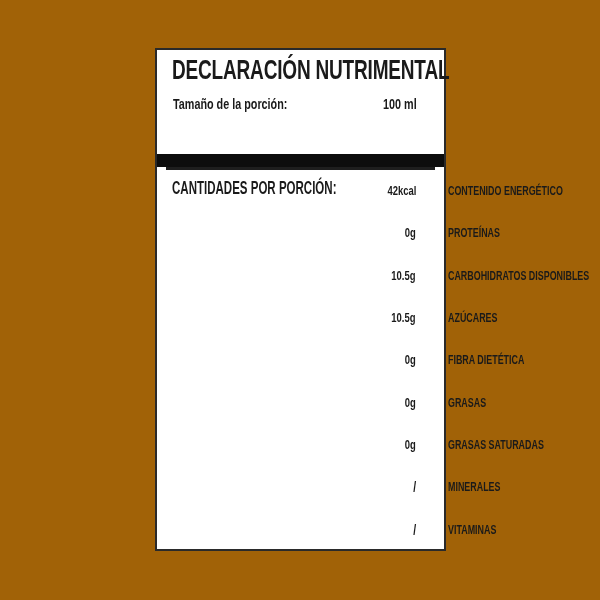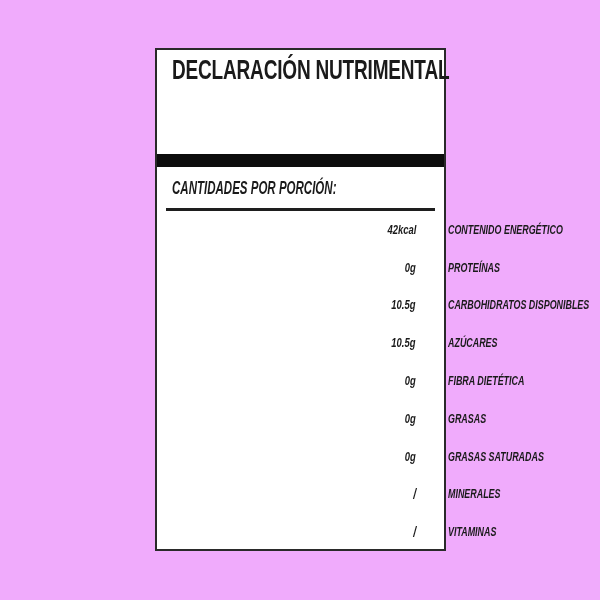--- a/index.html
+++ b/index.html
@@ -3,21 +3,21 @@
 <meta charset="utf-8">
 <style>
   html, body { margin: 0; padding: 0; }
   body {
     width: 600px; height: 600px;
     background: #ffffff;
     font-family: "Liberation Sans", "DejaVu Sans", sans-serif;
     color: #1a1a1a;
     overflow: hidden;
   }
-  #stage { position: relative; width: 600px; height: 600px; background: #f0abfc; }
+  #stage { position: relative; width: 600px; height: 600px; background: #a16207; }
 
   .nutrition-label {
     position: absolute; left: 155px; top: 48px;
     width: 291px; height: 503px;
     box-sizing: border-box;
     border: 2px solid #2a2a2a;
     background: #ffffff;
     display: flex; flex-direction: column;
   }
 
@@ -41,21 +41,21 @@
     position: absolute; right: 27px; top: 50%;
     font-size: 15px; font-weight: 700;
     transform: translateY(-50%) scaleX(0.72); transform-origin: 100% 50%;
     white-space: nowrap;
   }
 
   
   .divider-bar { height: 13px; flex: none; background: #0d0d0d; }
 
   
-  .label-body { flex: 1; display: flex; flex-direction: column; min-height: 0; font-style: italic; }
+  .label-body { flex: 1; display: flex; flex-direction: row; min-height: 0; }
   .section-heading { height: 41px; flex: none; position: relative; }
   .sh-text {
     position: absolute; left: 15px; top: 50%;
     font-size: 18px; font-weight: 700;
     transform: translateY(-50%) scaleX(0.64); transform-origin: 0 50%;
     white-space: nowrap;
   }
   .rows {
     flex: 1; margin: 0 9px;
     border-top: 3px solid #1e1e1e;
@@ -79,20 +79,24 @@
 </style>
 </head>
 <body>
 
 <div id="stage">
   <div class="nutrition-label">
 
     <div class="label-header">
       <div class="title-block">
         <span class="title-text">DECLARACIÓN NUTRIMENTAL</span>
+      </div>
+      <div class="serving-row">
+        <span class="s-lbl">Tamaño de la porción:</span>
+        <span class="s-val">100 ml</span>
       </div>
     </div>
 
     <div class="divider-bar"></div>
 
     <div class="label-body">
       <div class="section-heading">
         <span class="sh-text">CANTIDADES POR PORCIÓN:</span>
       </div>
 

